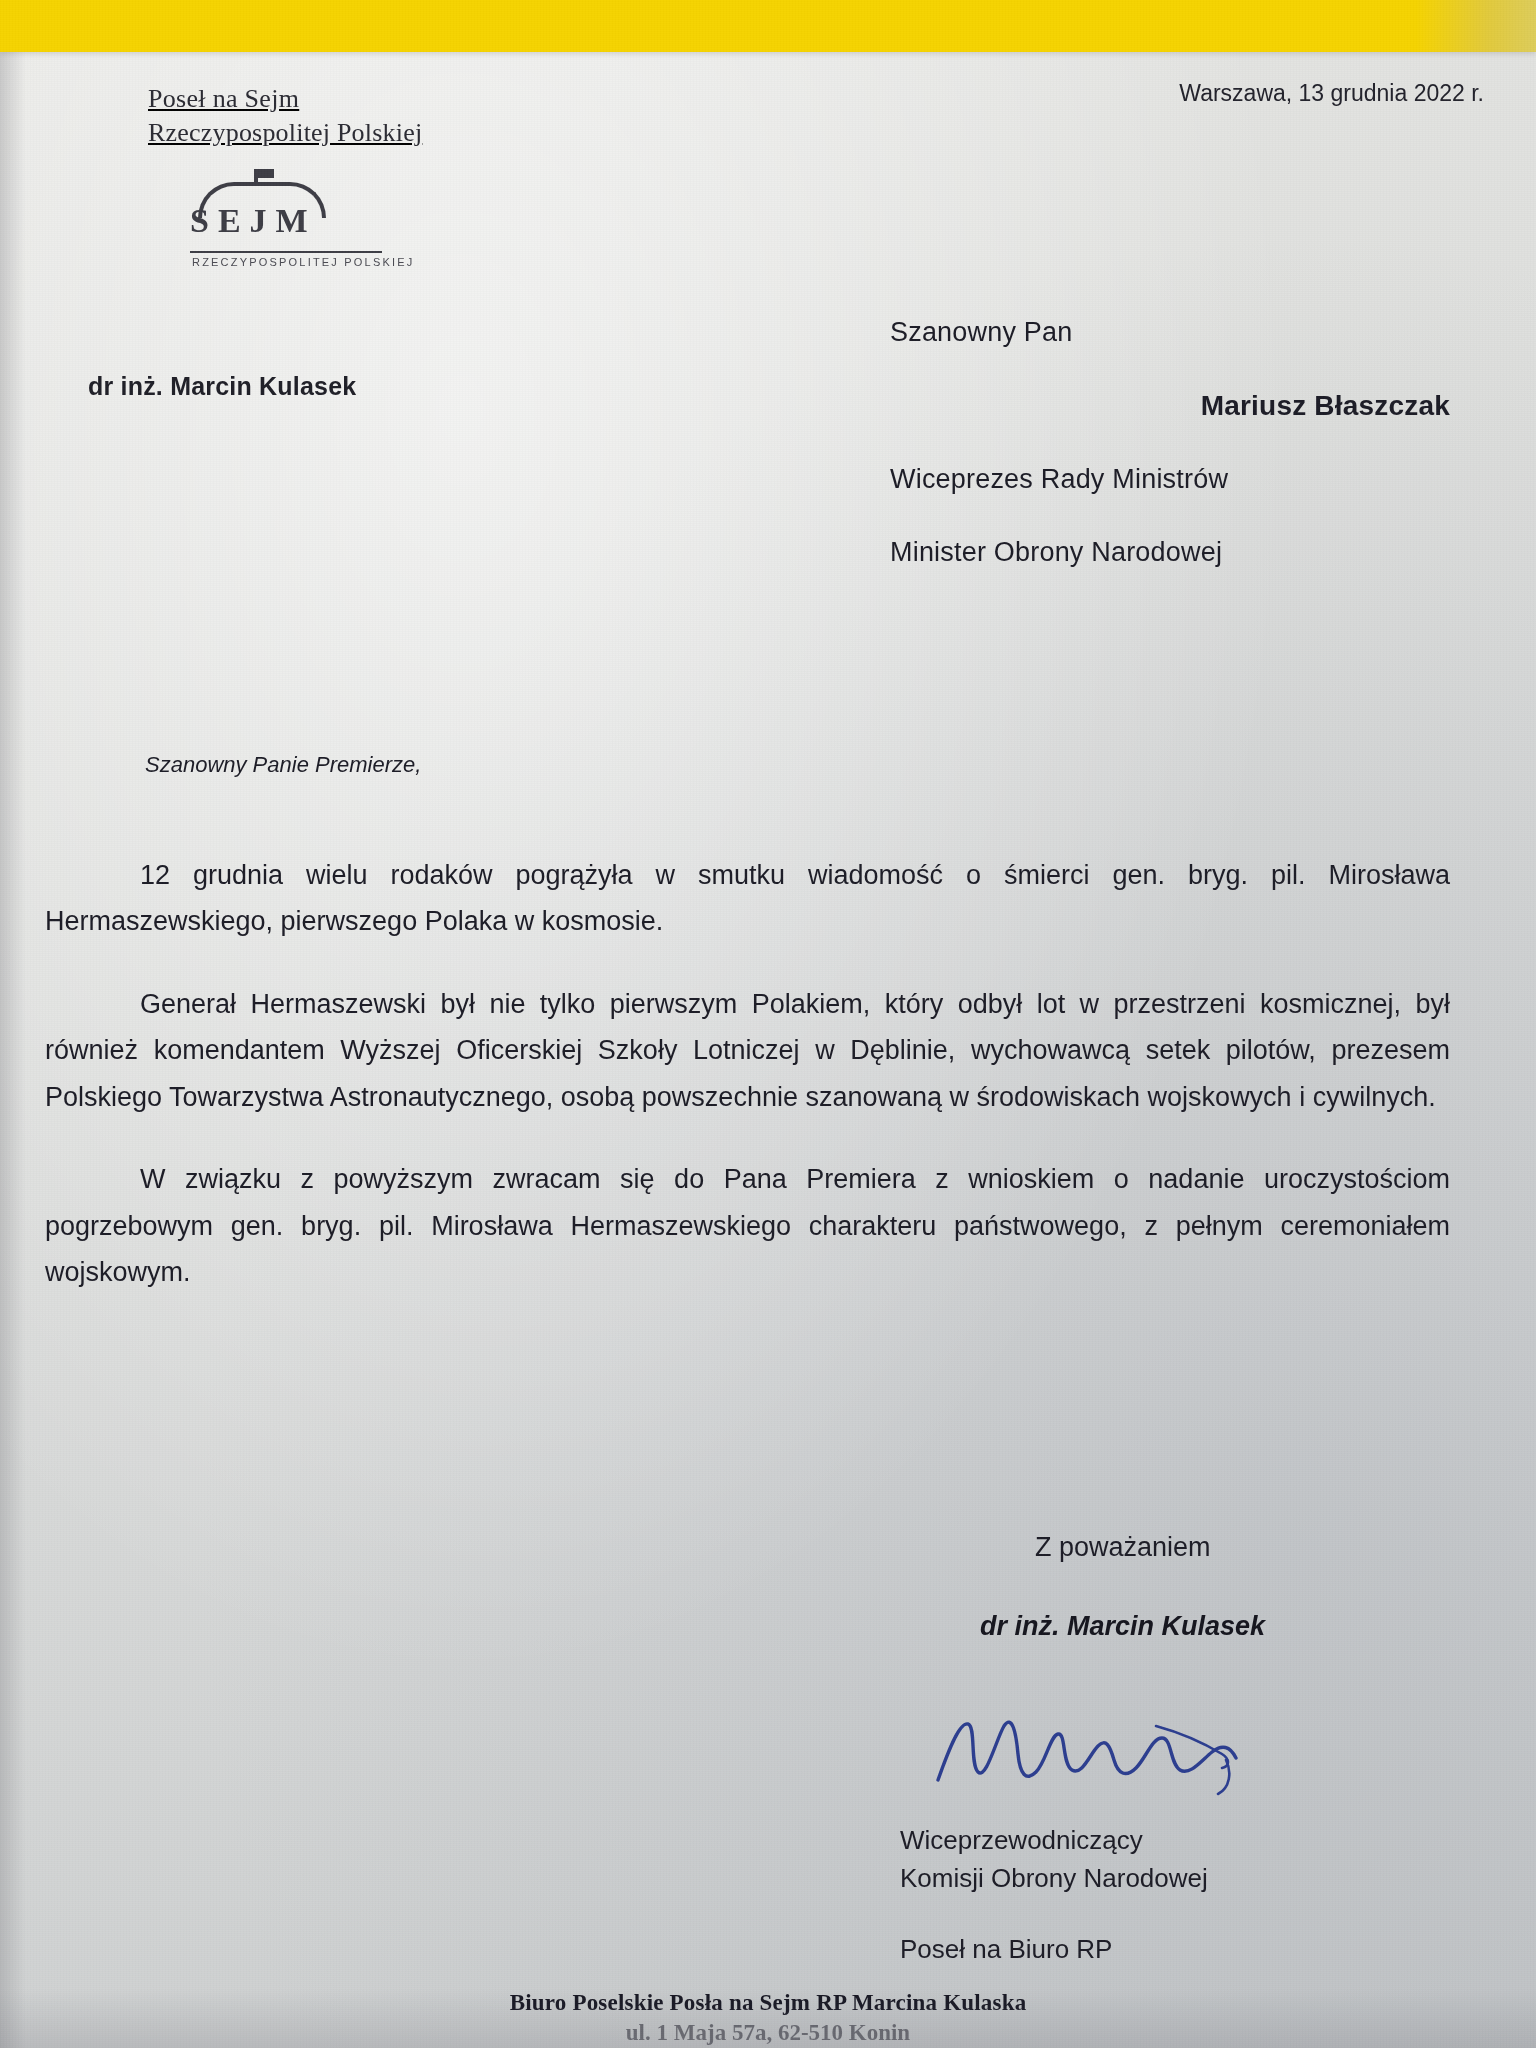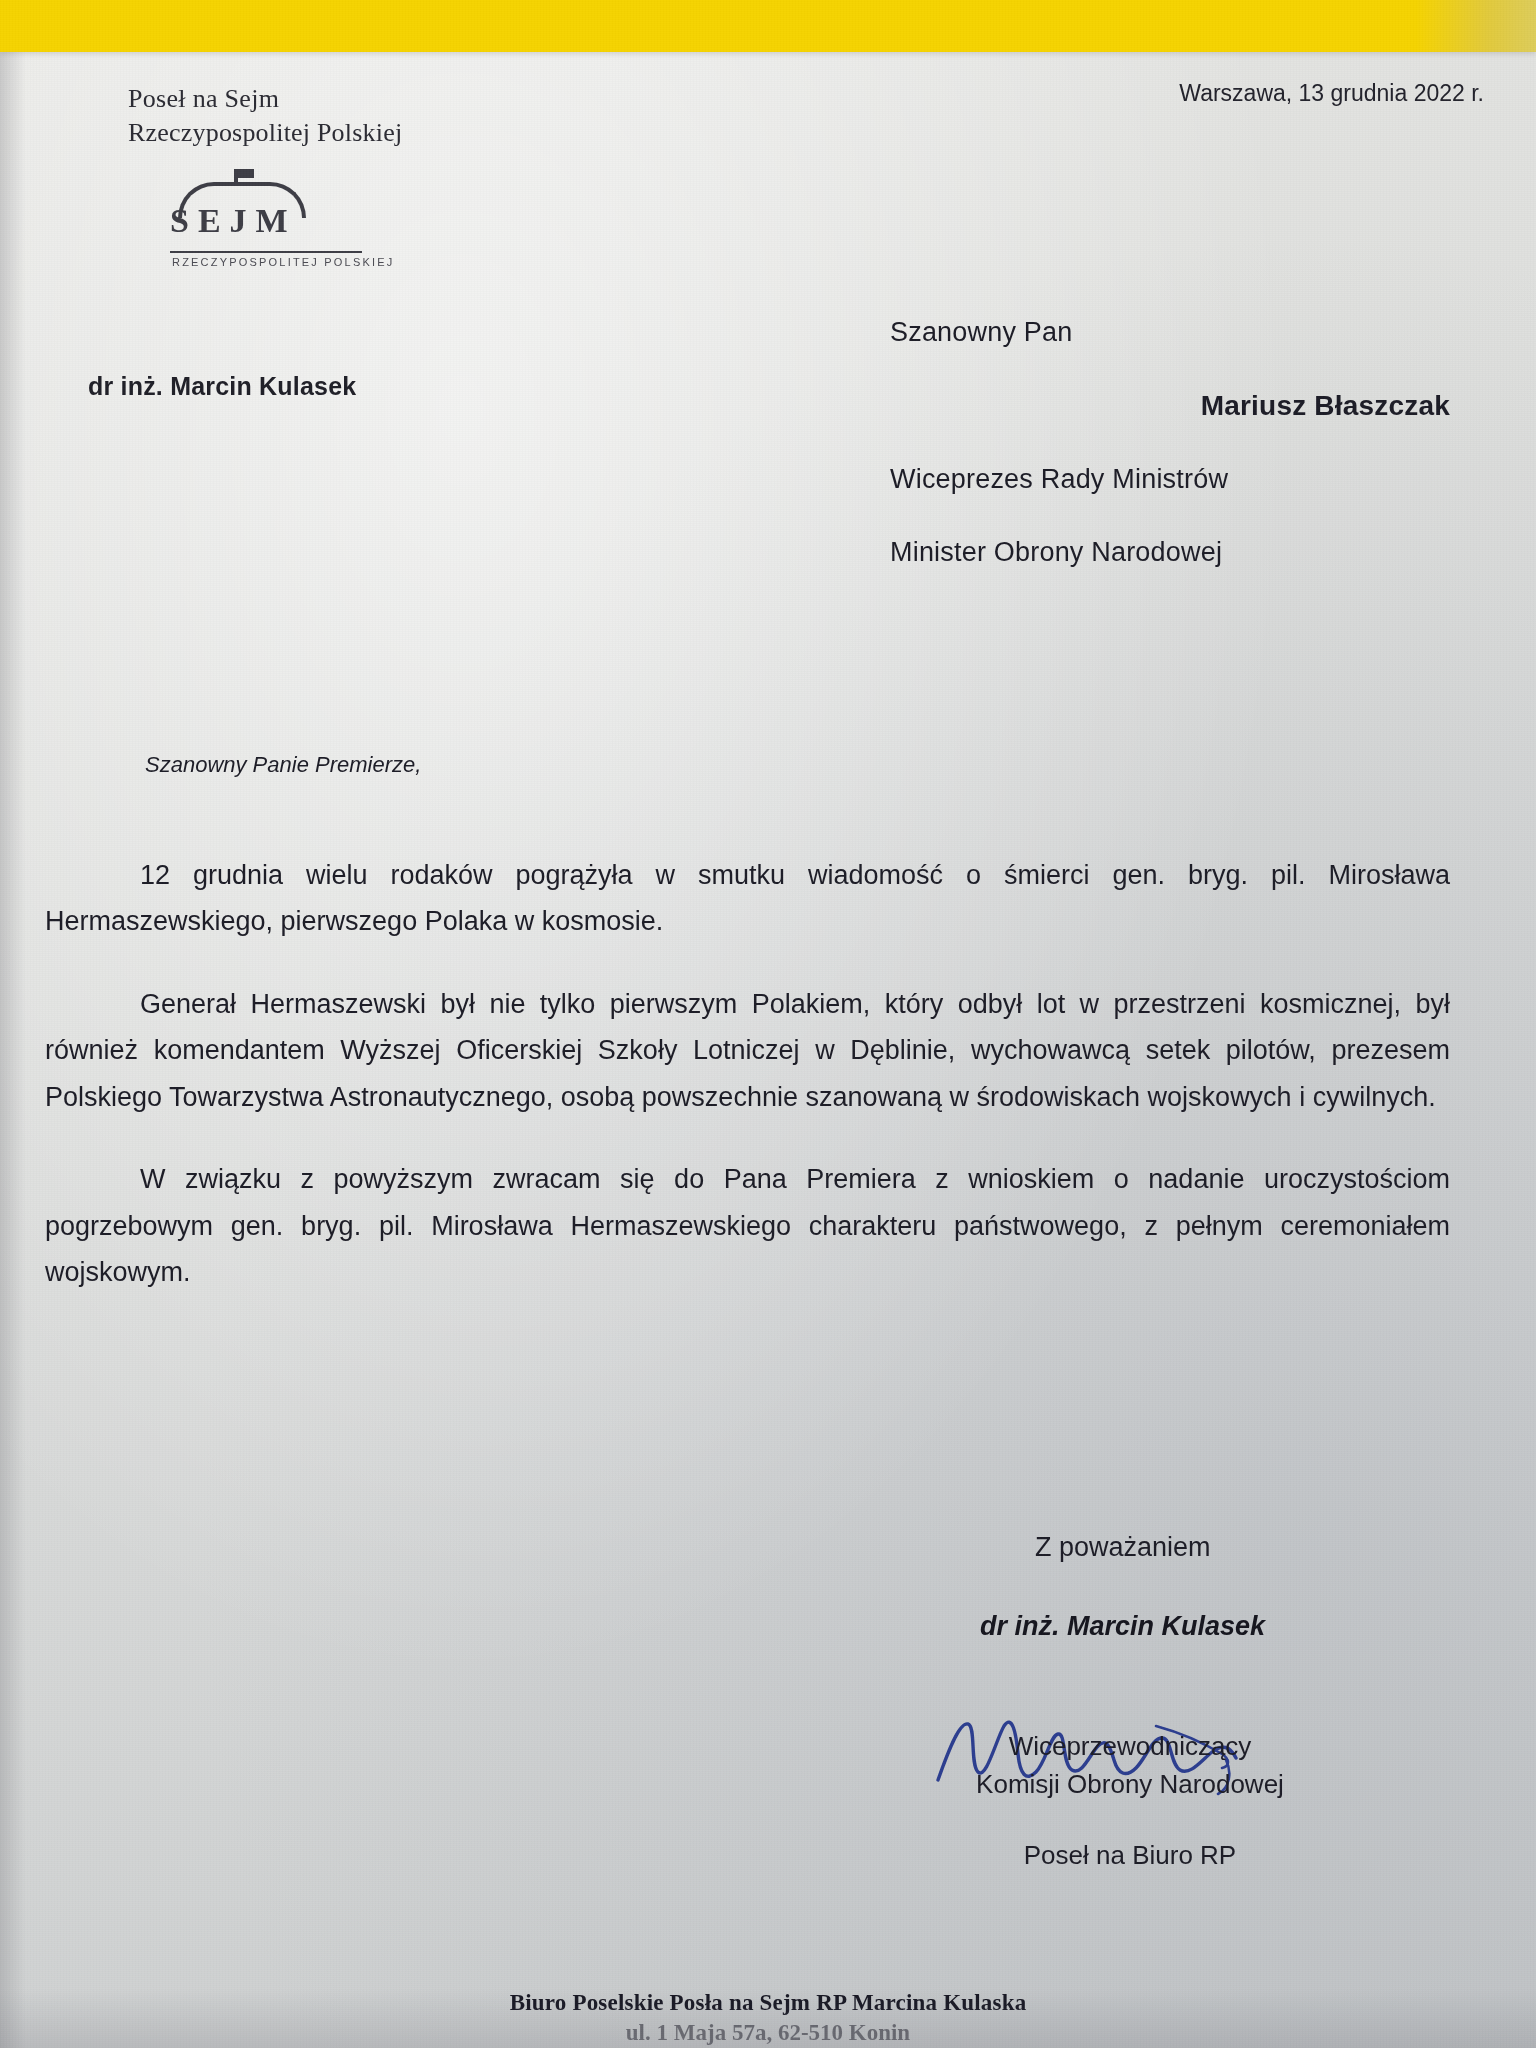--- a/index.html
+++ b/index.html
@@ -60,23 +60,24 @@
     position: absolute;
     left: 0;
     top: 52px;
     width: 1536px;
     height: 1996px;
   }
 
   
   .letterhead {
     position: absolute;
-    left: 48px;
+    left: 68px;
     top: 30px;
     width: 560px;
+    text-decoration: underline;
   }
   .lh-line1, .lh-line2 {
     font-family: "Liberation Serif", serif;
     font-size: 26px;
     color: #2b2b33;
     letter-spacing: 0.3px;
     line-height: 1.3;
     padding-left: 80px;
   }
   .lh-line2 { letter-spacing: 0.2px; }
@@ -238,23 +239,23 @@
     left: 930px;
     top: 1650px;
     width: 380px;
     height: 110px;
     color: #283a8c;
   }
 
   .titles {
     position: absolute;
     left: 900px;
-    top: 1676px;
+    top: 1770px;
     width: 460px;
-    text-align: center;
+    text-align: left;
   }
   .titles div {
     font-family: "Liberation Sans", sans-serif;
     font-size: 26px;
     color: #1c1c26;
     line-height: 1.45;
   }
   .titles .gap {
     margin-top: 34px;
   }

